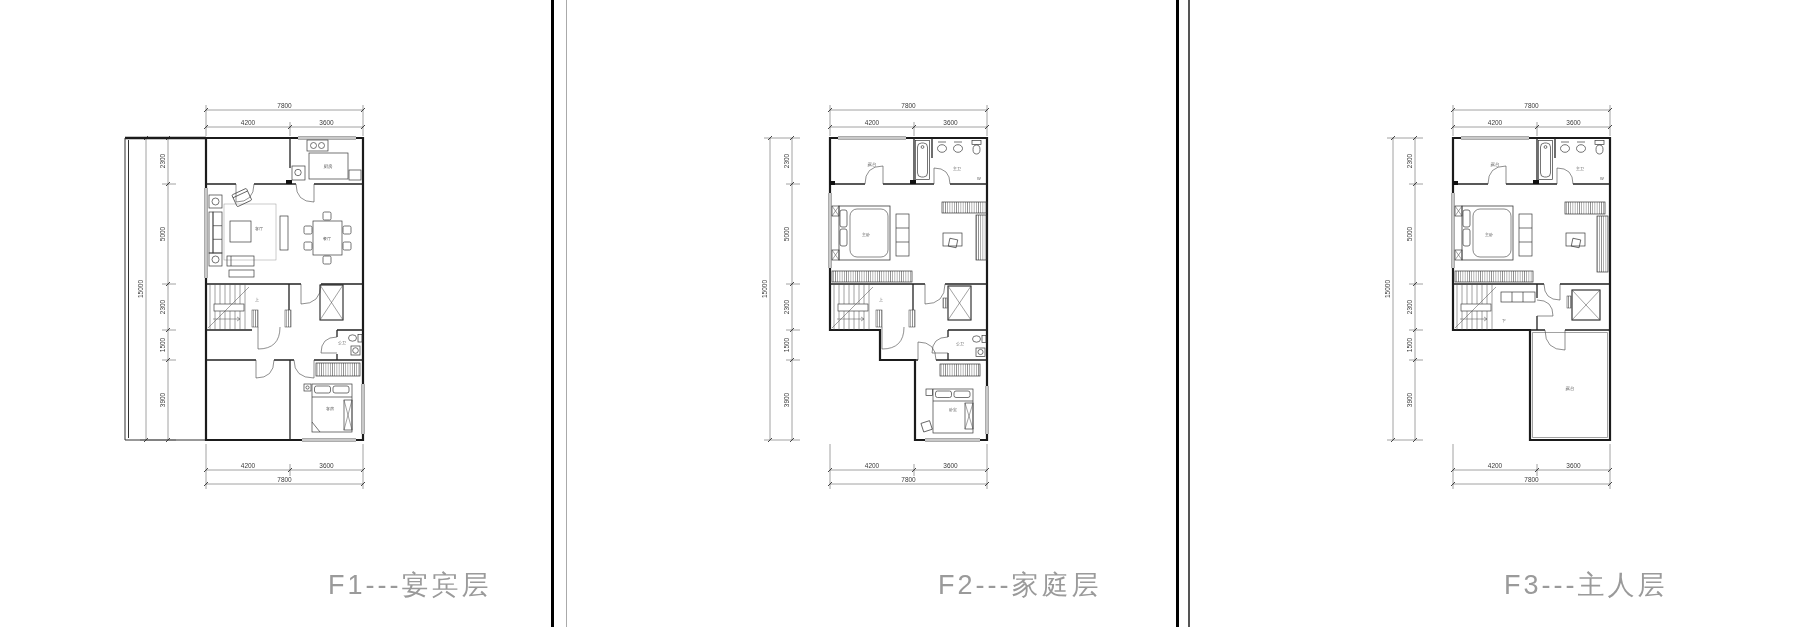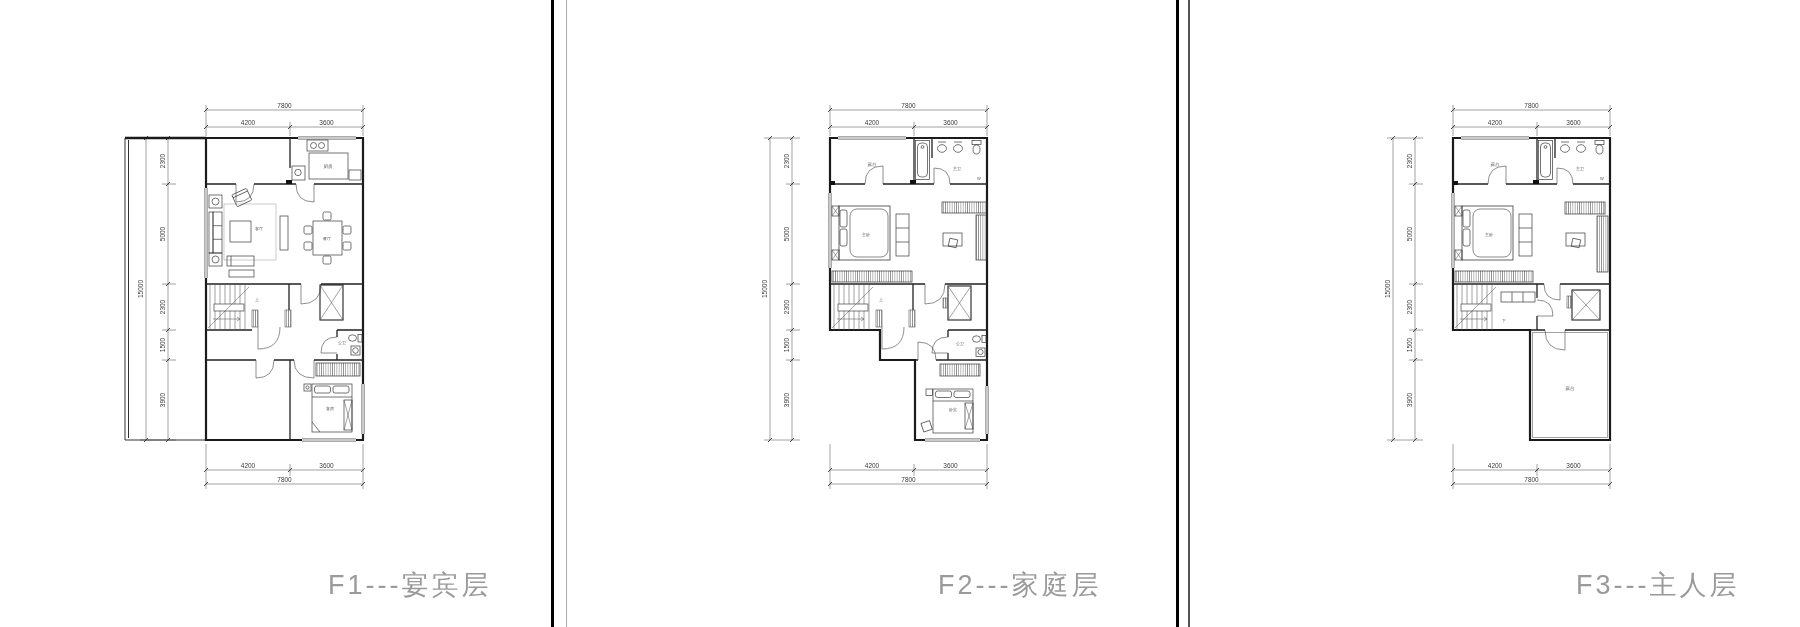--- a/index.html
+++ b/index.html
@@ -404,18 +404,18 @@
   <text class="rl2" x="42" y="28">露台</text>
   <text class="rl" x="127" y="32">主卫</text>
   <text class="rl" x="149" y="42">W</text>
   <text class="rl" x="36" y="98">主卧</text>
   <text class="rl" x="51" y="184">下</text>
   <text class="rl2" x="117" y="252">露台</text>
 </svg>
 
 <div class="floor-title" style="left:328px;top:567px;">F1---宴宾层</div>
 <div class="floor-title" style="left:938px;top:567px;">F2---家庭层</div>
-<div class="floor-title" style="left:1576px;top:567px;">F3---主人层</div>
+<div class="floor-title" style="left:1504px;top:567px;">F3---主人层</div>
 
 <div class="divider" style="left:551px;width:3px;background:#000;"></div>
 <div class="divider" style="left:566px;width:1px;background:#aaa;"></div>
 <div class="divider" style="left:1176px;width:3px;background:#000;"></div>
 <div class="divider" style="left:1188px;width:1.5px;background:#555;"></div>
 
 </body></html>

